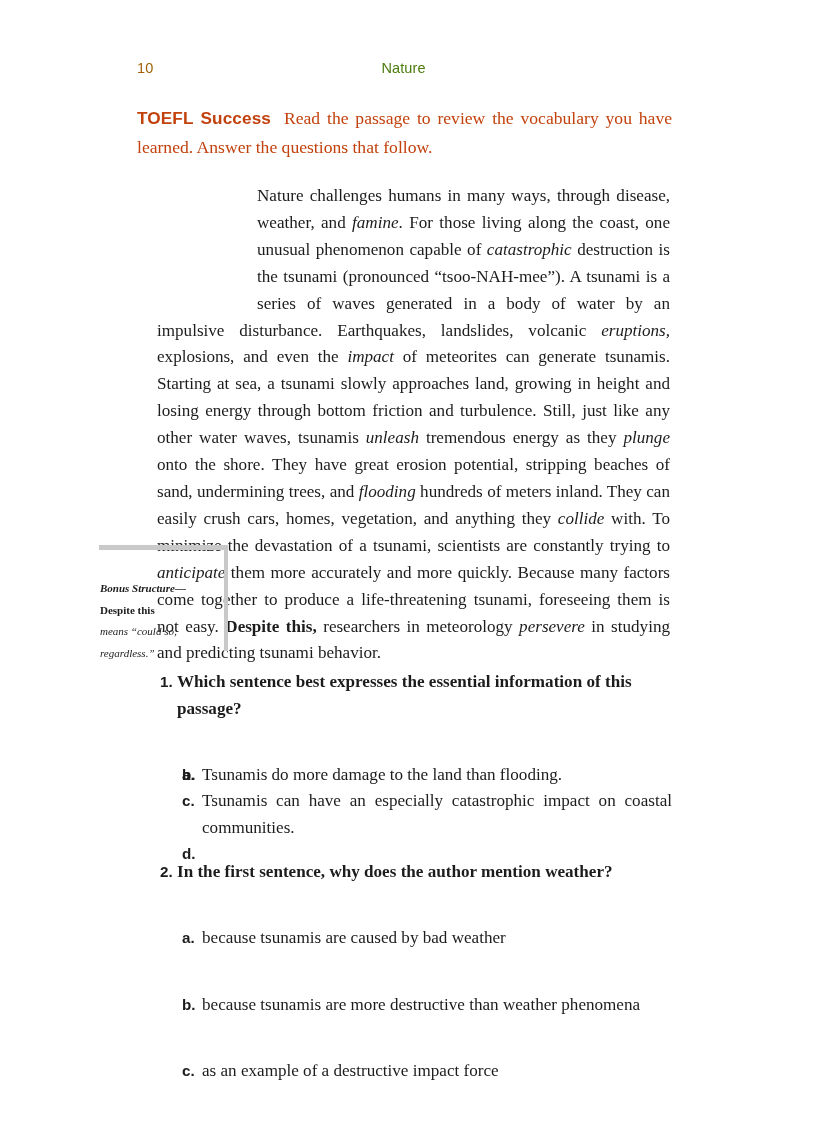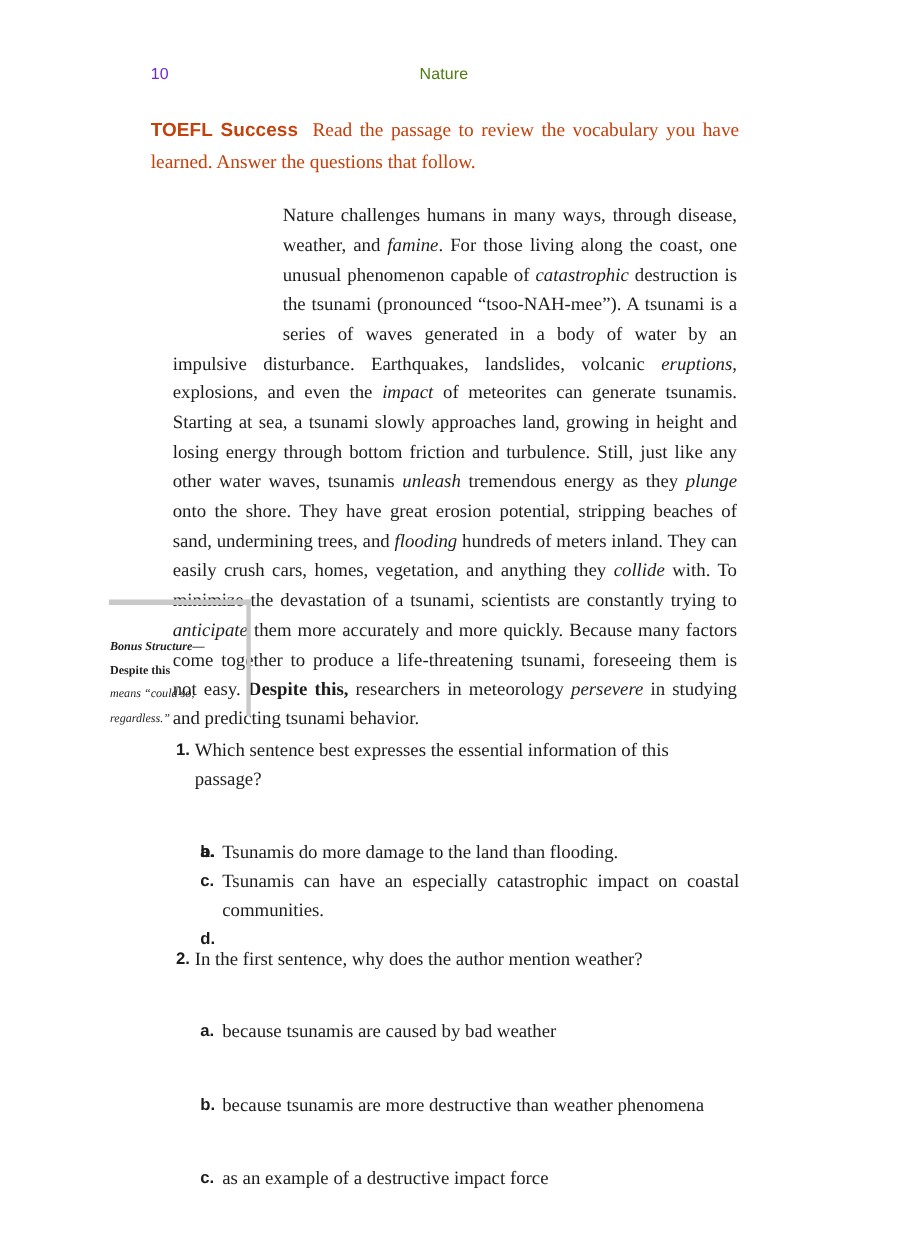--- a/index.html
+++ b/index.html
@@ -31,21 +31,21 @@
     top: 60px;
     width: 533px;
     height: 20px;
   }
   .folio {
     position: absolute;
     left: 0;
     top: 0;
     font-family: "Liberation Sans", sans-serif;
     font-size: 14.5px;
-    color: #6d28d9;
+    color: #a16207;
     letter-spacing: 0.2px;
   }
   .head-title {
     position: absolute;
     left: 0;
     right: 0;
     top: 0;
     text-align: center;
     font-family: Liberation Sans, sans-serif;
     font-size: 14.5px;
@@ -144,21 +144,21 @@
     color: #1c1c1c;
   }
   .q-num {
     position: absolute;
     left: 23px;
     top: 0;
     font-family: "Liberation Sans", sans-serif;
     font-weight: bold;
     font-size: 15.2px;
   }
-  .q-text { display: block; }
+  .q-text { display: block; font-weight: bold; }
 
   .choices {
     margin-top: 5px;
   }
   .choice {
     position: relative;
     padding-left: 65px;
     font-size: 17.1px;
     line-height: 26.3px;
     color: #1c1c1c;

